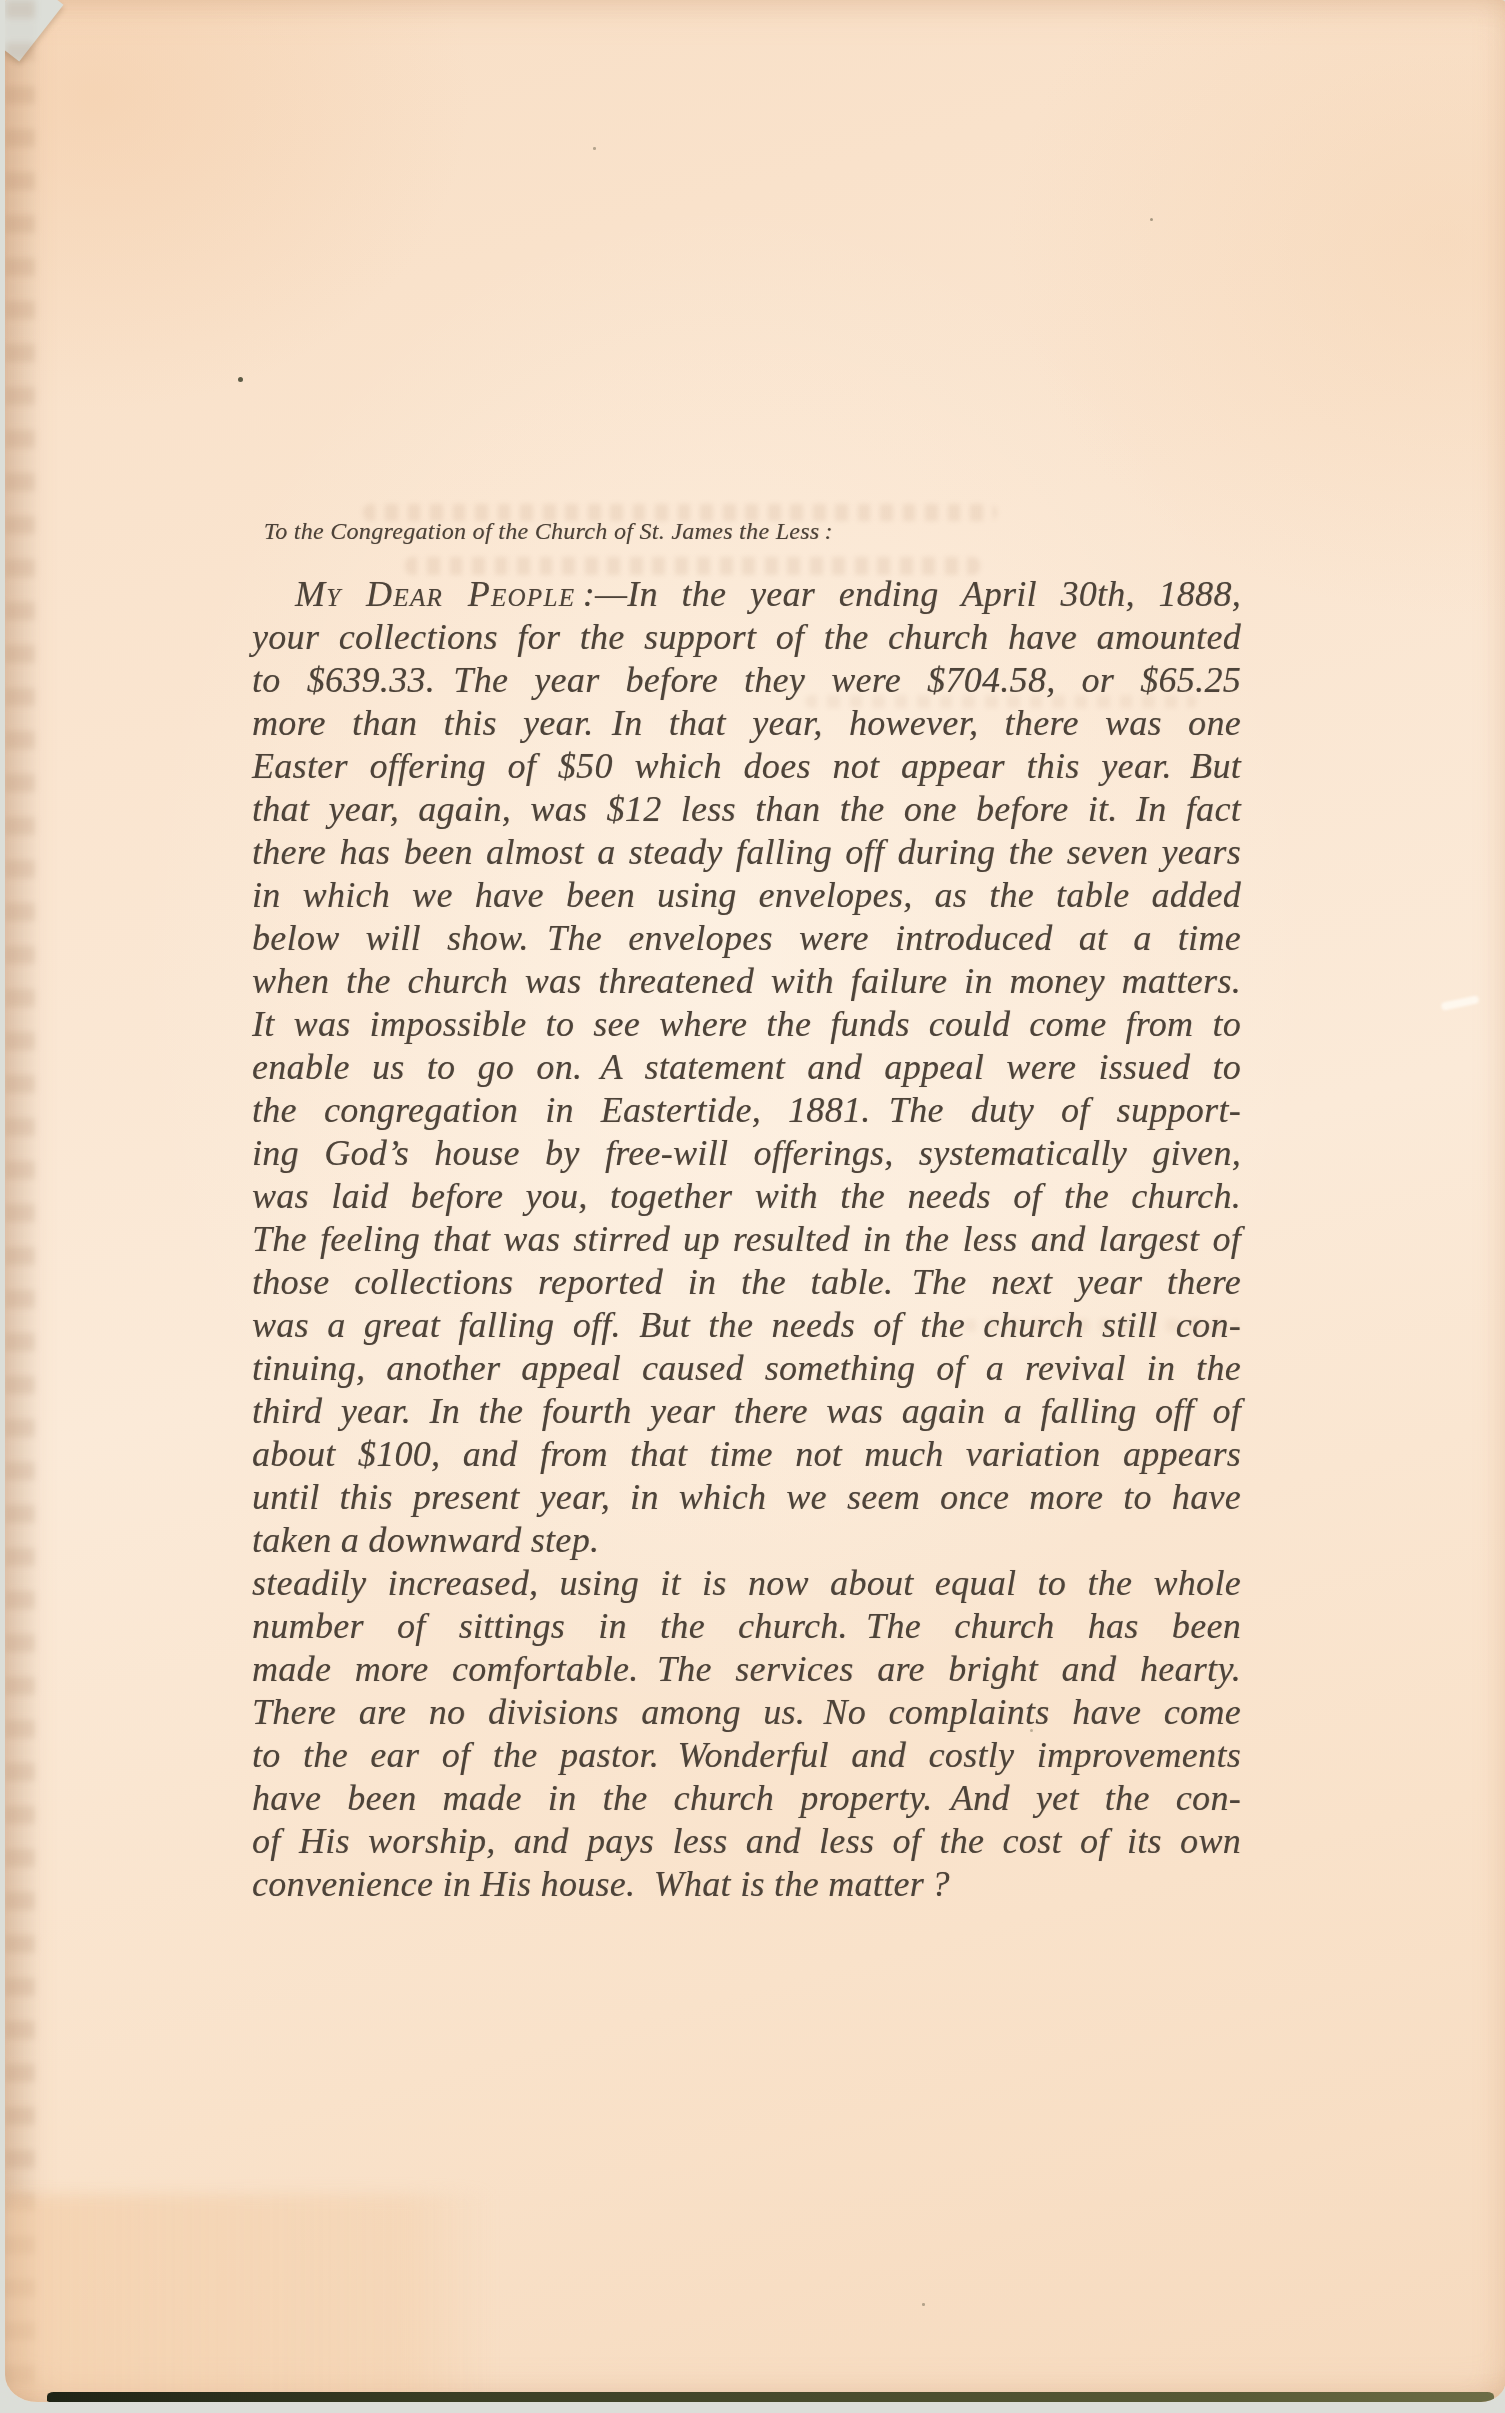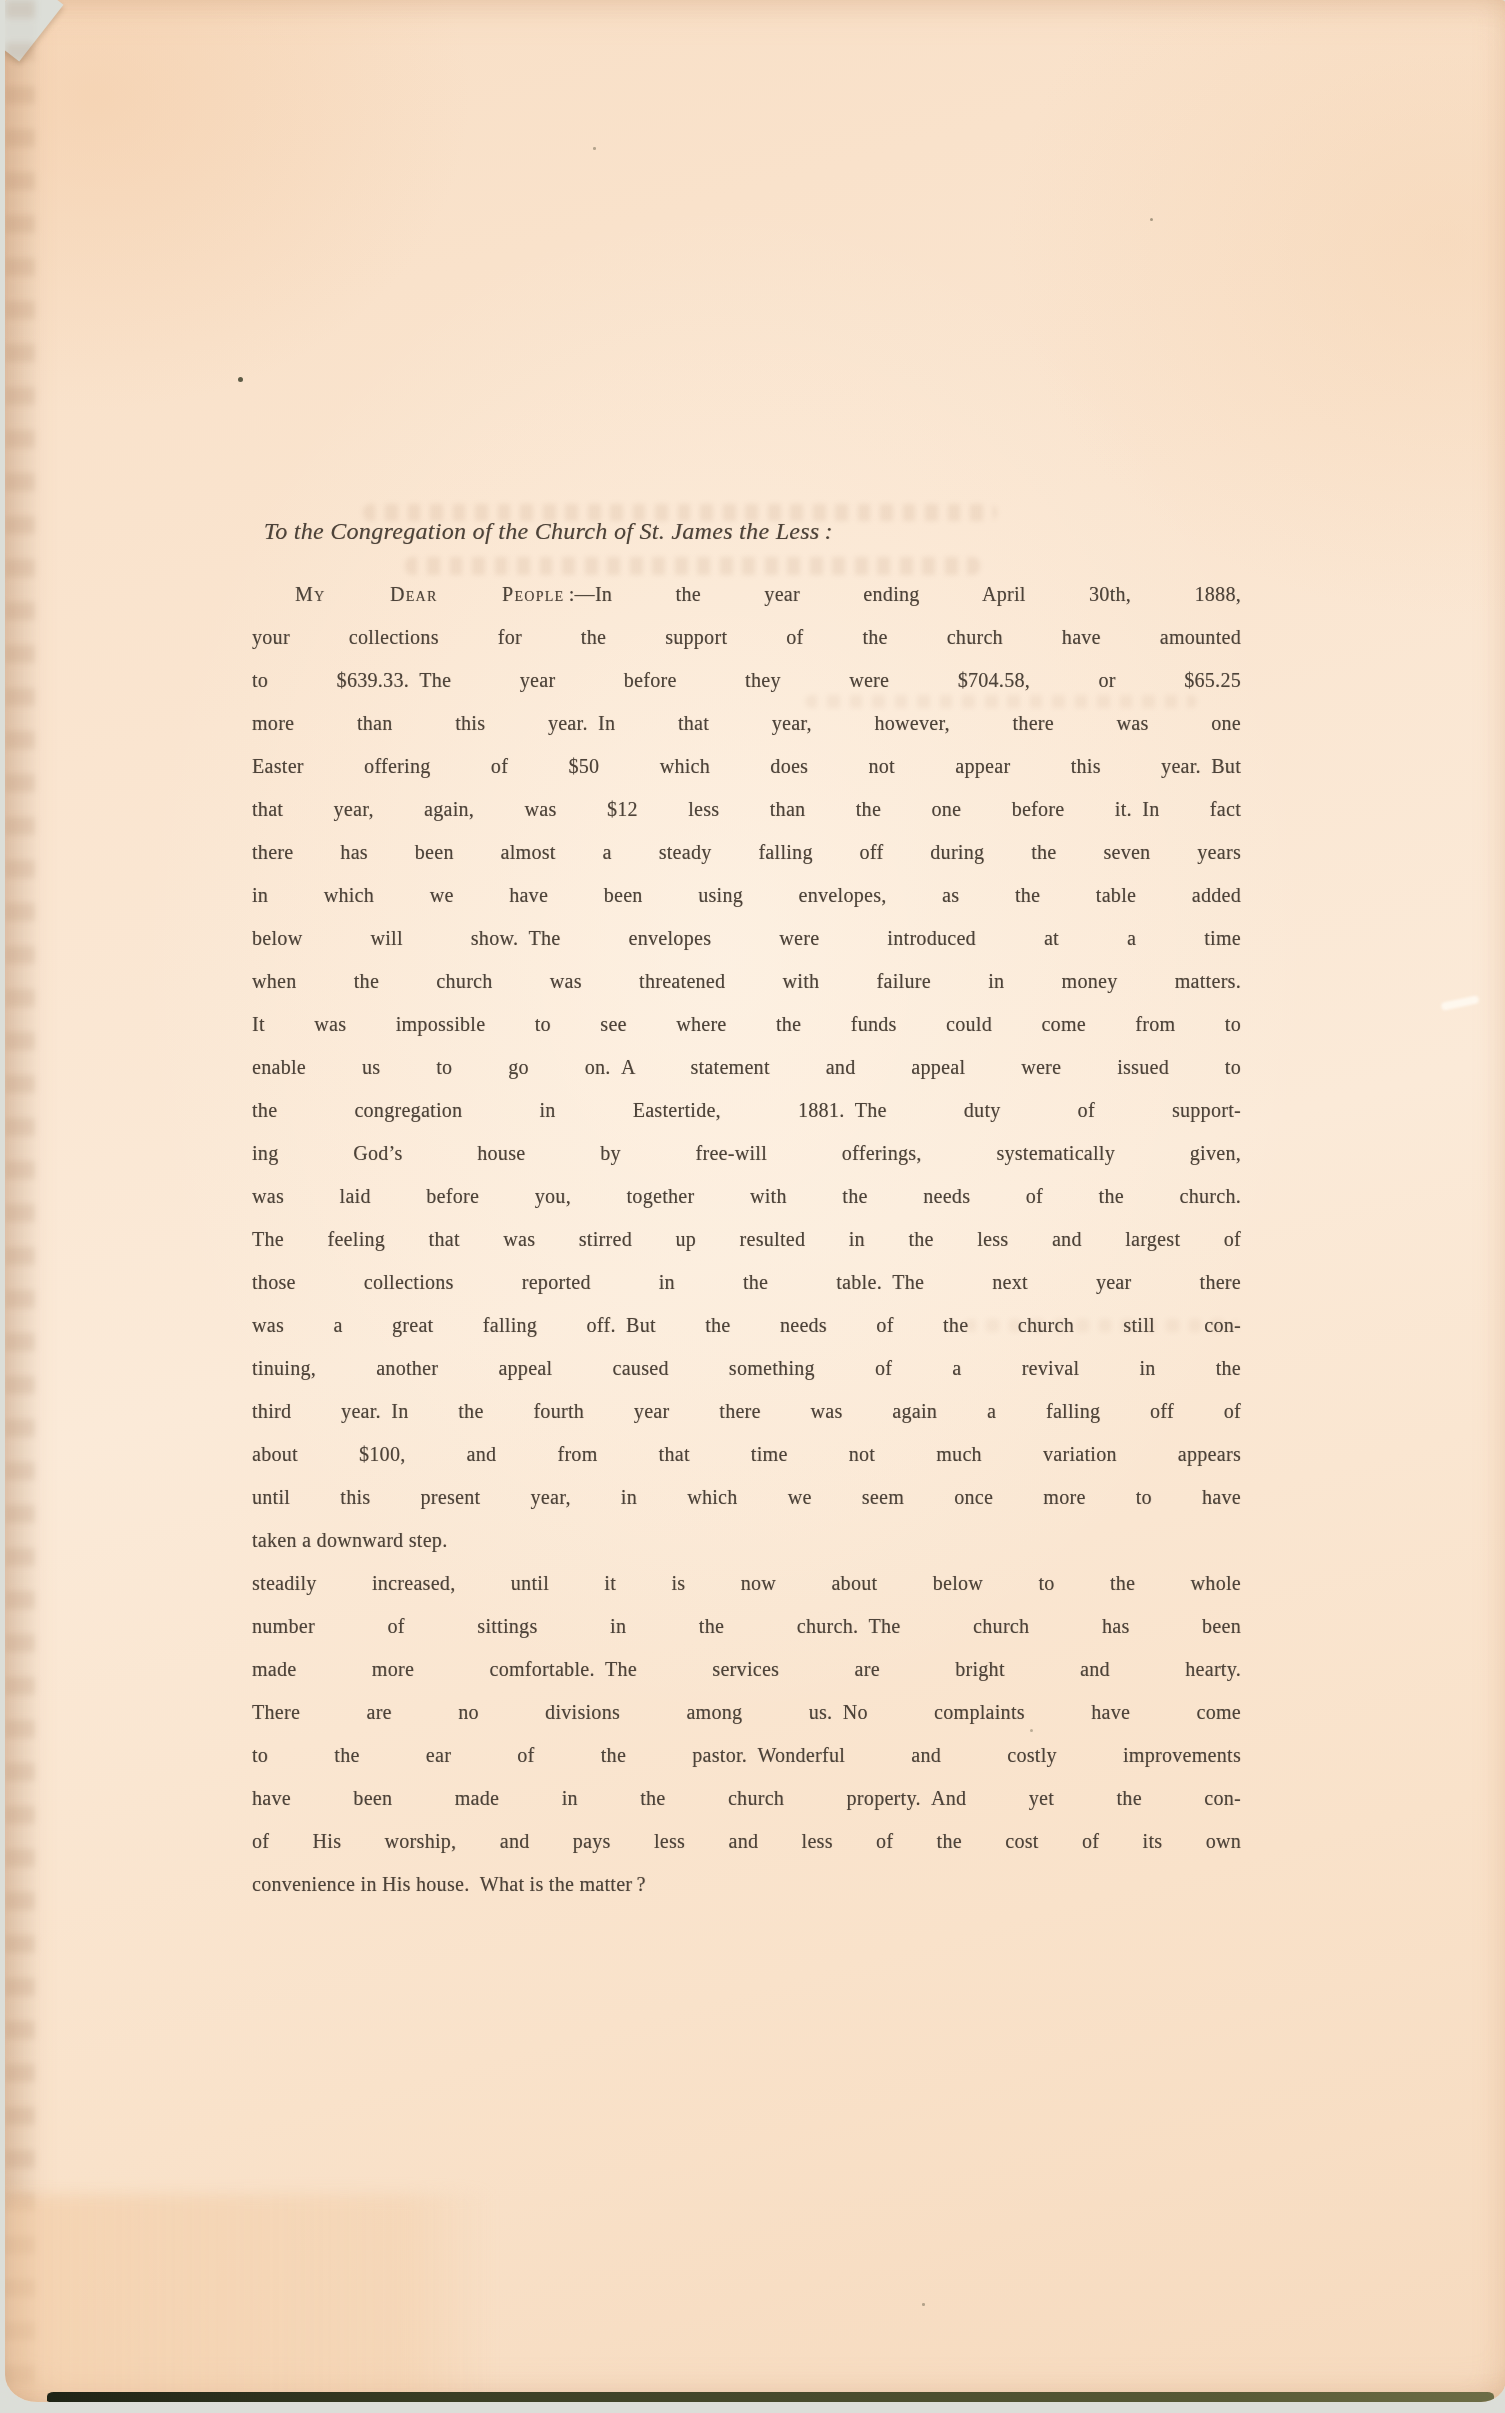--- a/index.html
+++ b/index.html
@@ -86,23 +86,23 @@
     letter-spacing:0.3px;
   }
   .salutation {
     font-style:italic;
     font-size:24px; line-height:43px;
     margin:0 0 20px 11.7px;
     text-align:left;
   }
   .paragraph { margin:0; }
   .line {
-    font-size:20px; line-height:43px; height:43px;
+    font-size:36px; line-height:43px; height:43px;
     text-align:justify; text-align-last:justify;
-    overflow:visible; white-space:normal;
+    overflow:visible; white-space:normal;font-style:italic;
   }
   .line.indent { text-indent:43px; }
   .paragraph .line:last-child { text-align-last:left; }
   .sc { font-variant:small-caps; letter-spacing:1.3px; }
 </style>
 </head>
 <body>
 
 <div class="page">
   <div class="corner-cut"></div>
@@ -141,21 +141,21 @@
           <div class="line">The feeling that was stirred up resulted in the less and largest of</div>
           <div class="line">those collections reported in the table. The next year there</div>
           <div class="line">was a great falling off. But the needs of the church still con-</div>
           <div class="line">tinuing, another appeal caused something of a revival in the</div>
           <div class="line">third year. In the fourth year there was again a falling off of</div>
           <div class="line">about $100, and from that time not much variation appears</div>
           <div class="line">until this present year, in which we seem once more to have</div>
           <div class="line">taken a downward step.</div>
         </div>
         <div class="paragraph">
-          <div class="line">steadily increased, until it is now about below to the whole</div>
+          <div class="line">steadily increased, using it is now about equal to the whole</div>
           <div class="line">number of sittings in the church. The church has been</div>
           <div class="line">made more comfortable. The services are bright and hearty.</div>
           <div class="line">There are no divisions among us. No complaints have come</div>
           <div class="line">to the ear of the pastor. Wonderful and costly improvements</div>
           <div class="line">have been made in the church property. And yet the con-</div>
           <div class="line">of His worship, and pays less and less of the cost of its own</div>
           <div class="line">convenience in His house. What is the matter ?</div>
         </div>
       </div>
   </div>

